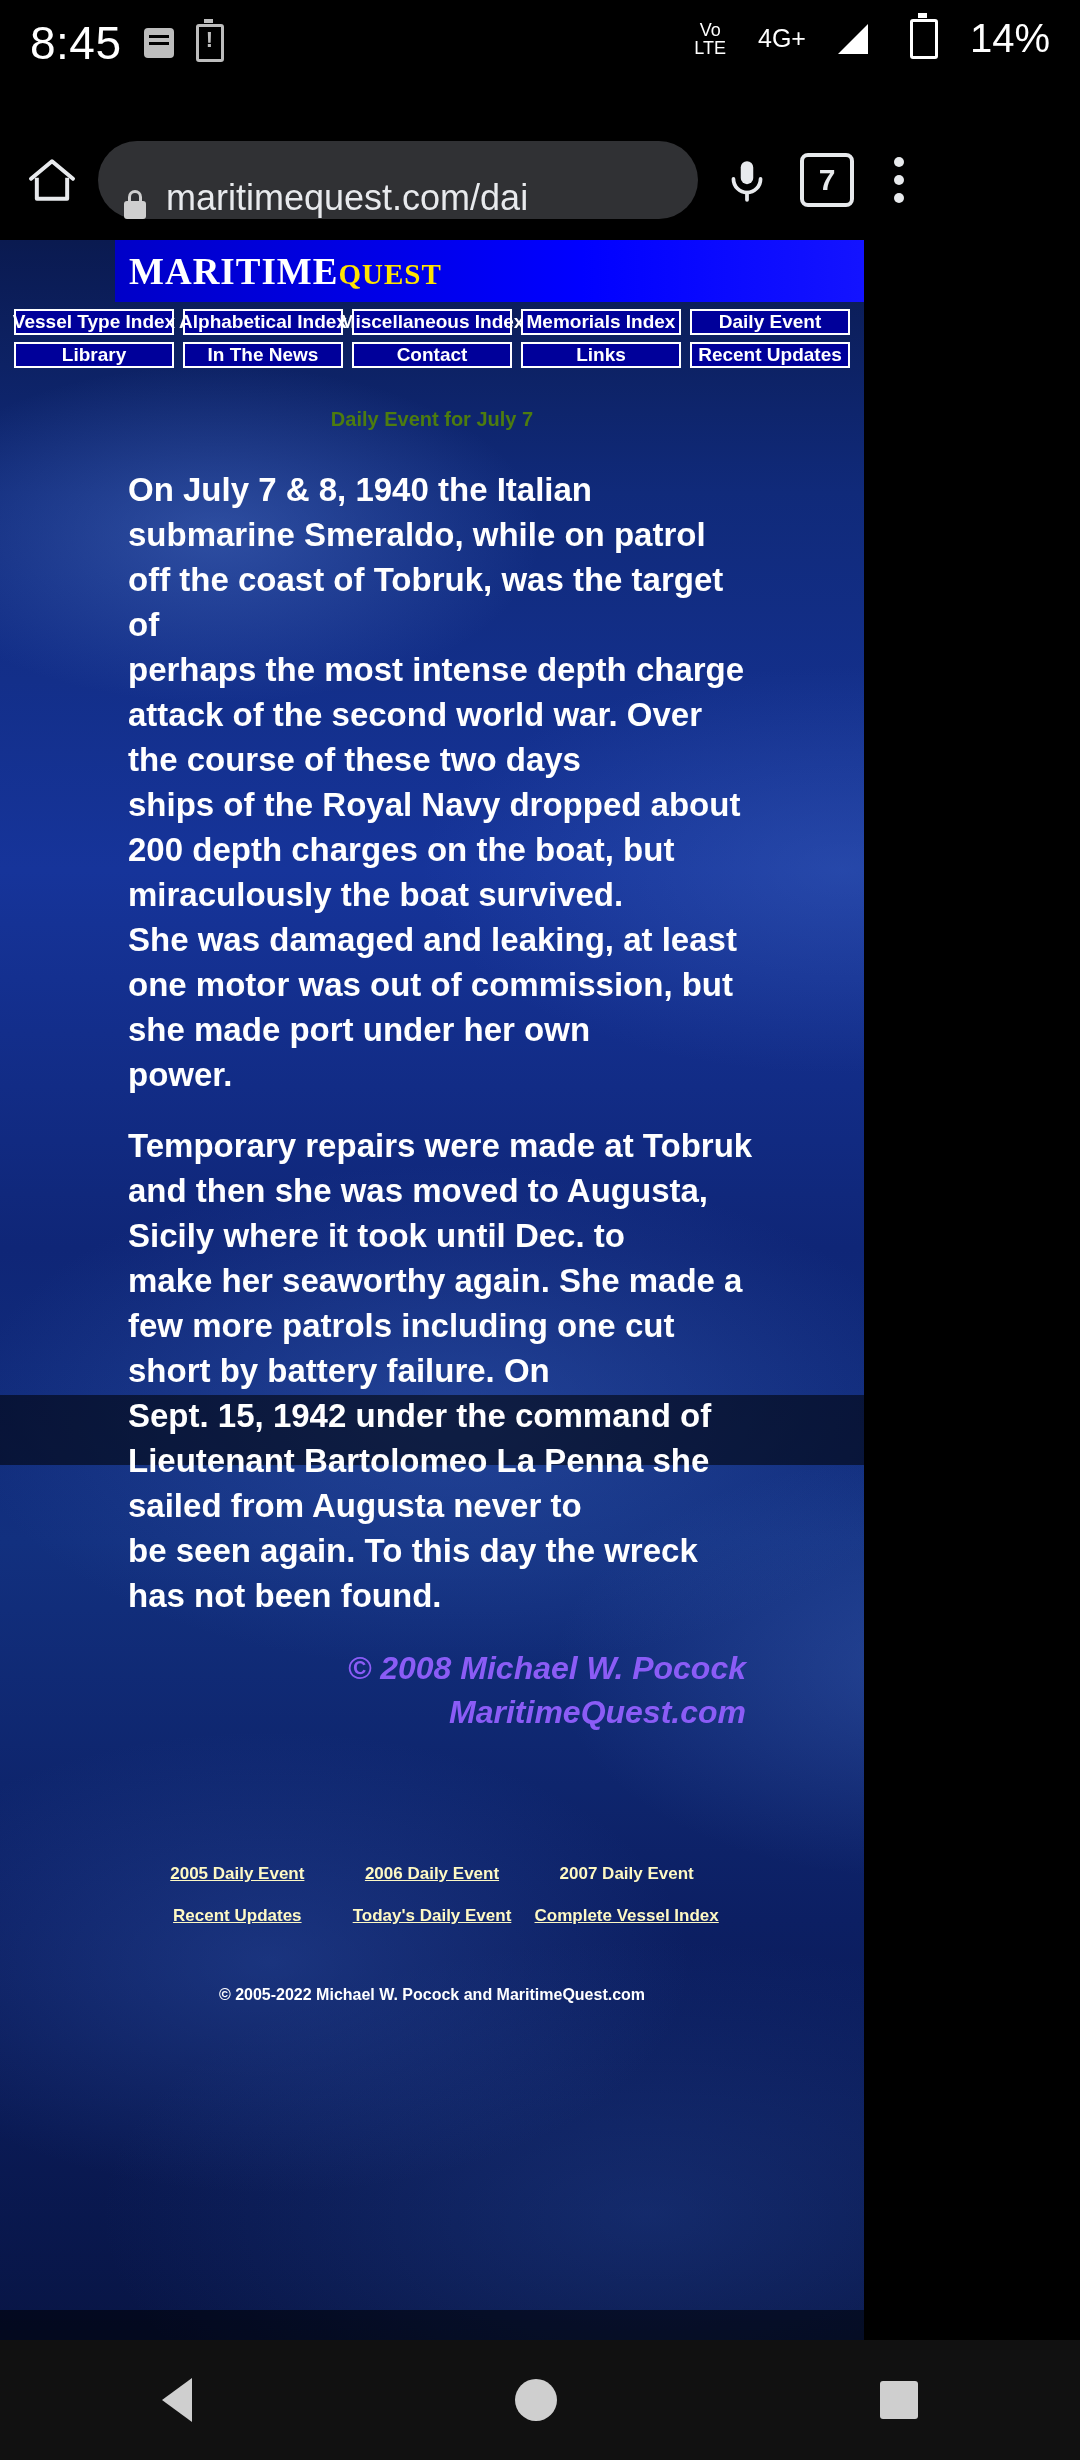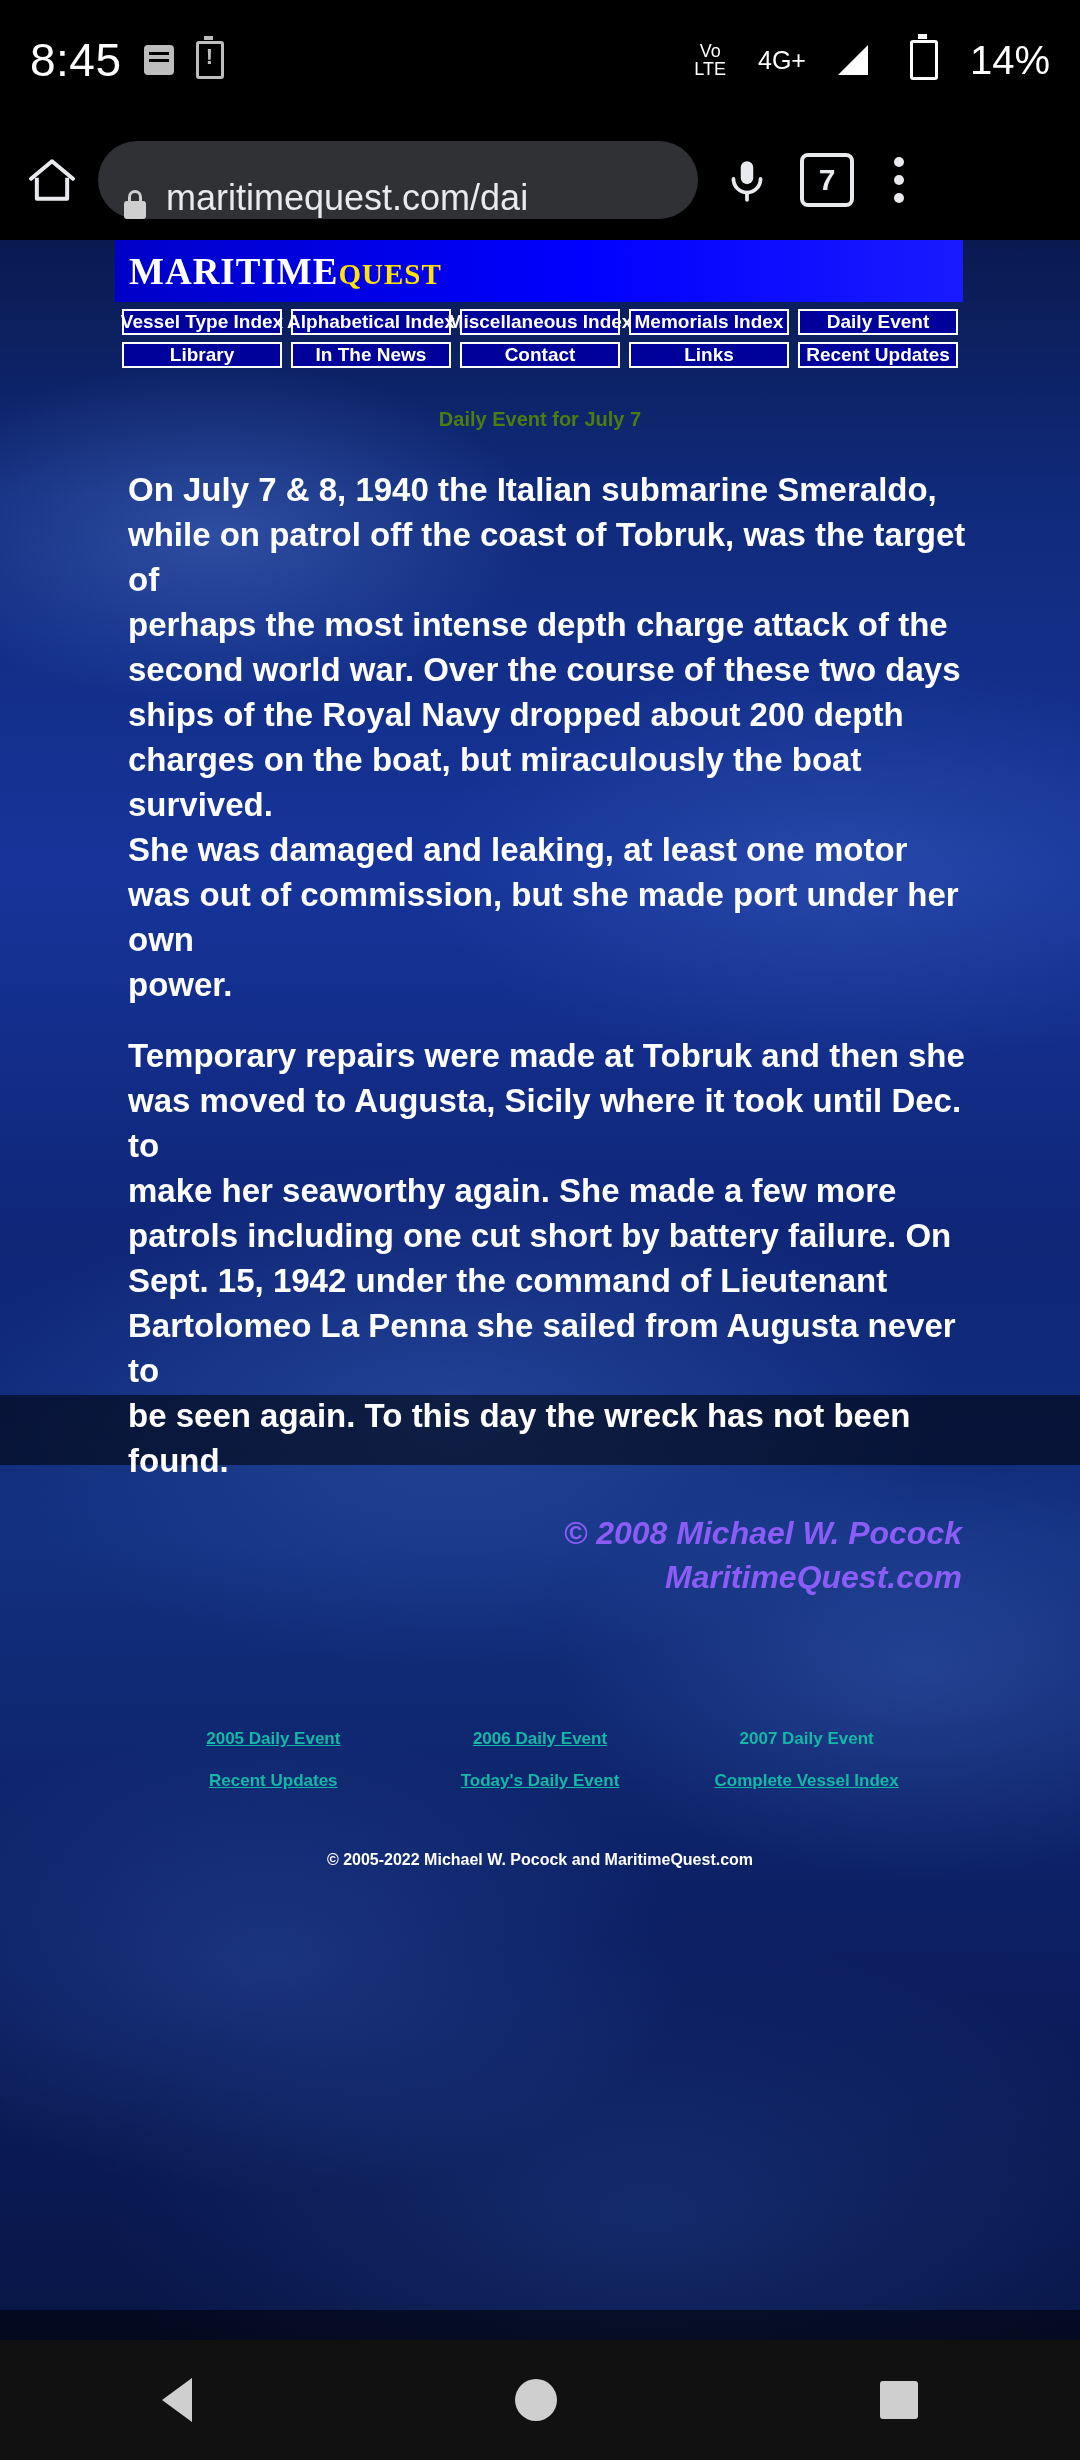--- a/index.html
+++ b/index.html
@@ -13,23 +13,23 @@
     font-family: "Liberation Sans", sans-serif;
     overflow: hidden;
     position: relative;
   }
 
   
   .statusbar {
     height: 120px;
     background: #000;
     display: flex;
-    align-items: center;
+    align-items: flex-start;
     justify-content: space-between;
-    padding: 0 30px;
+    padding: 16px 30px;
     box-sizing: border-box;
     color: #fff;
   }
   .status-left {
     display: flex;
     align-items: center;
     gap: 22px;
   }
   .status-clock {
     font-size: 46px;
@@ -200,21 +200,21 @@
     display: block;
     width: 10px; height: 10px;
     background: #e8eaed;
     border-radius: 50%;
     margin: 8px 0;
   }
 
   
   .page {
     position: relative;
-    width: 1080px;
+    width: 864px;
     height: 2100px;
     background: #000;
     overflow: hidden;
   }
   .page-bg {
     position: absolute;
     left: 0; top: 0;
     width: 1080px;
     height: 2100px;
     background:
@@ -312,21 +312,21 @@
   .linkgrid {
     margin-top: 130px;
     display: grid;
     grid-template-columns: repeat(3, 1fr);
     row-gap: 22px;
     text-align: center;
     padding: 0 140px;
     box-sizing: border-box;
   }
   .linkgrid a {
-    color: #14b8a6;
+    color: #fef9c3;
     font-size: 17px;
     font-weight: bold;
     text-decoration: underline;
   }
   .linkgrid a.nolink { text-decoration: none; }
 
   .footer-copy {
     margin-top: 60px;
     text-align: center;
     color: #ffffff;

